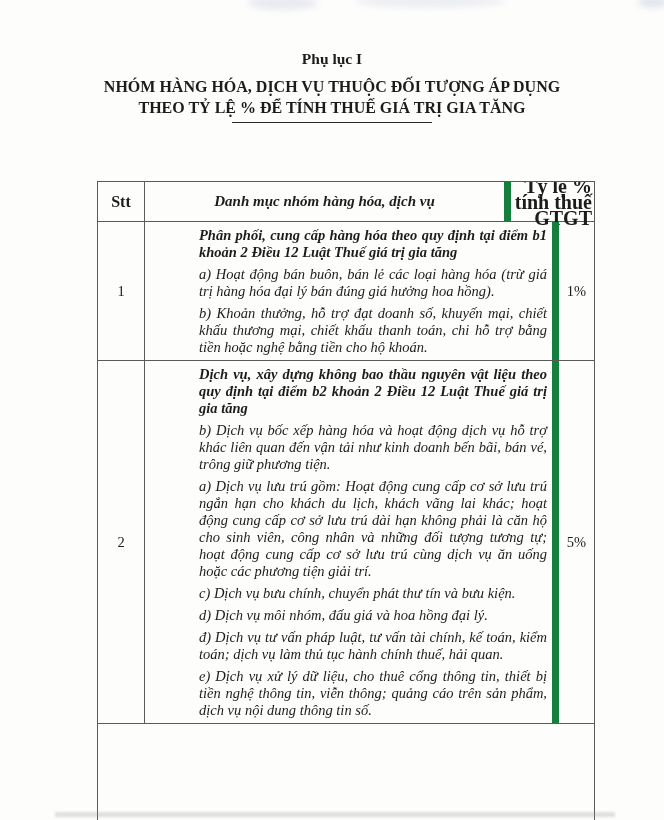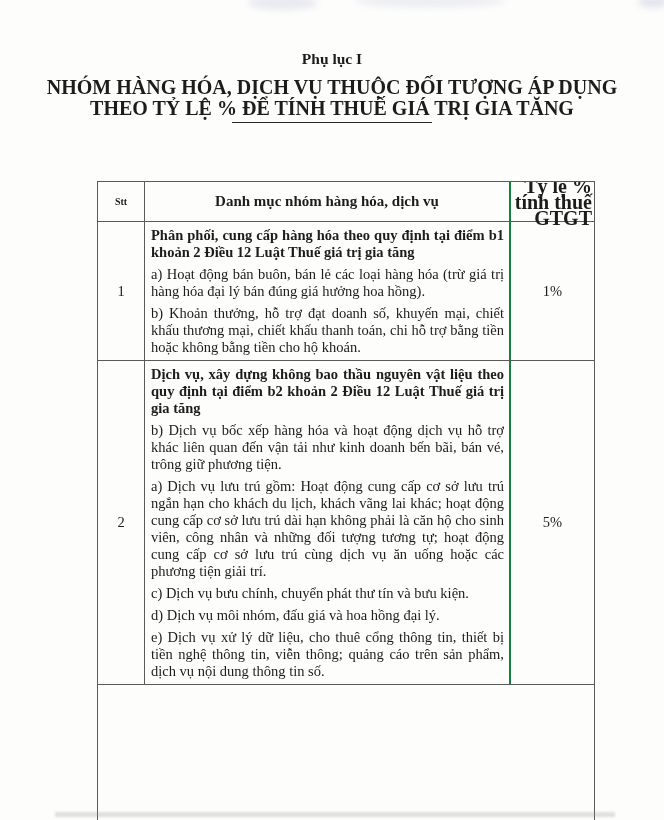--- a/index.html
+++ b/index.html
@@ -15,45 +15,45 @@
   
   .smudge{position:absolute;border-radius:50%;filter:blur(3px);pointer-events:none;}
   .smudge-1{left:248px;top:-4px;width:70px;height:14px;background:rgba(110,120,175,0.14);}
   .smudge-2{left:355px;top:-5px;width:150px;height:13px;background:rgba(120,128,170,0.12);}
   .smudge-3{left:638px;top:-4px;width:30px;height:12px;background:rgba(110,120,175,0.18);}
   .bottom-streak{position:absolute;left:55px;top:812px;width:560px;height:5px;background:rgba(150,150,150,0.28);filter:blur(1px);}
 
   
   .doc-header{position:absolute;left:0;top:50px;width:664px;text-align:center;}
   .appendix-title{font-weight:bold;font-size:15.5px;margin:0 0 9px 0;}
-  .main-title{font-weight:bold;font-size:20px;line-height:20.5px;margin:0;}
+  .main-title{font-weight:bold;font-size:16px;line-height:20.5px;margin:0;}
   .subtitle{
     font-style:italic;font-size:15.5px;line-height:20px;
     margin:7px auto 0;width:552px;
   }
   .header-rule{width:200px;border-top:1.6px solid #2a2a2a;margin:4px auto 0;}
 
   
   .vat-table{
     position:absolute;left:97px;top:181px;width:496px;height:639px;
     border:1px solid #5a5a5a;border-bottom:none;
     overflow:hidden;background:transparent;
     font-size:14.5px;line-height:17px;
   }
   .t-header{display:flex;border-bottom:1px solid #5a5a5a;height:39px;font-weight:bold;}
   .t-row{display:flex;border-bottom:1px solid #5a5a5a;}
   .cell{box-sizing:border-box;}
   .col-stt{flex:0 0 47px;border-right:1px solid #5a5a5a;display:flex;align-items:center;justify-content:center;}
-  .col-main{flex:0 0 366px;border-right:2px solid #15803d;}
+  .col-main{flex:0 0 366px;border-right:7px solid #15803d;font-style:italic;}
   .col-rate{flex:1 1 auto;display:flex;align-items:center;justify-content:center;}
   .t-header .col-main{display:flex;align-items:center;justify-content:center;font-size:15px;}
   .t-header .col-rate{font-size:20px;line-height:16px;text-align:right;padding:0 2px;}
-  .t-header .col-stt{font-size:10px;}
+  .t-header .col-stt{font-size:16px;}
 
-  .content-cell{padding:5px 5px 4px 6px;}
+  .content-cell{padding:5px 5px 4px 6px;margin-left:48px;}
   .content-cell p{margin:0 0 5px 0;text-align:justify;}
   .content-cell p.heading{font-weight:bold;margin-bottom:5px;}
   .content-cell p:last-child{margin-bottom:0;}
   .stt-num,.rate-val{font-size:14.5px;}
 </style>
 </head>
 <body>
 
 <div class="page">
 
@@ -75,33 +75,34 @@
       <div class="cell col-stt">Stt</div>
       <div class="cell col-main">Danh mục nhóm hàng hóa, dịch vụ</div>
       <div class="cell col-rate">Tỷ lệ % tính thuế GTGT</div>
     </div>
     <div>
   <div class="t-row">
     <div class="cell col-stt stt-num">1</div>
     <div class="cell col-main content-cell">
       <p class="heading">Phân phối, cung cấp hàng hóa theo quy định tại điểm b1 khoản 2 Điều 12 Luật Thuế giá trị gia tăng</p>
     <p class="item">a) Hoạt động bán buôn, bán lẻ các loại hàng hóa (trừ giá trị hàng hóa đại lý bán đúng giá hưởng hoa hồng).</p>
-            <p class="item">b) Khoản thưởng, hỗ trợ đạt doanh số, khuyến mại, chiết khấu thương mại, chiết khấu thanh toán, chi hỗ trợ bằng tiền hoặc không bằng tiền cho hộ khoán.</p>
+            <p class="item">b) Khoản thưởng, hỗ trợ đạt doanh số, khuyến mại, chiết khấu thương mại, chiết khấu thanh toán, chi hỗ trợ bằng tiền hoặc nghệ bằng tiền cho hộ khoán.</p>
           </div>
     <div class="cell col-rate rate-val">1%</div>
   </div>
 
   <div class="t-row">
     <div class="cell col-stt stt-num">2</div>
     <div class="cell col-main content-cell">
       <p class="heading">Dịch vụ, xây dựng không bao thầu nguyên vật liệu theo quy định tại điểm b2 khoản 2 Điều 12 Luật Thuế giá trị gia tăng</p>
     <p class="item">b) Dịch vụ bốc xếp hàng hóa và hoạt động dịch vụ hỗ trợ khác liên quan đến vận tải như kinh doanh bến bãi, bán vé, trông giữ phương tiện.</p>
             <p class="item">a) Dịch vụ lưu trú gồm: Hoạt động cung cấp cơ sở lưu trú ngắn hạn cho khách du lịch, khách vãng lai khác; hoạt động cung cấp cơ sở lưu trú dài hạn không phải là căn hộ cho sinh viên, công nhân và những đối tượng tương tự; hoạt động cung cấp cơ sở lưu trú cùng dịch vụ ăn uống hoặc các phương tiện giải trí.</p>
             <p class="item">c) Dịch vụ bưu chính, chuyển phát thư tín và bưu kiện.</p>
             <p class="item">d) Dịch vụ môi nhóm, đấu giá và hoa hồng đại lý.</p>
+            <p class="item">đ) Dịch vụ tư vấn pháp luật, tư vấn tài chính, kế toán, kiểm toán; dịch vụ làm thủ tục hành chính thuế, hải quan.</p>
             <p class="item">e) Dịch vụ xử lý dữ liệu, cho thuê cổng thông tin, thiết bị tiền nghệ thông tin, viễn thông; quảng cáo trên sản phẩm, dịch vụ nội dung thông tin số.</p>
           </div>
     <div class="cell col-rate rate-val">5%</div>
   </div>
 </div>
   </div>
 
   <div class="bottom-streak"></div>
 </div>
 

